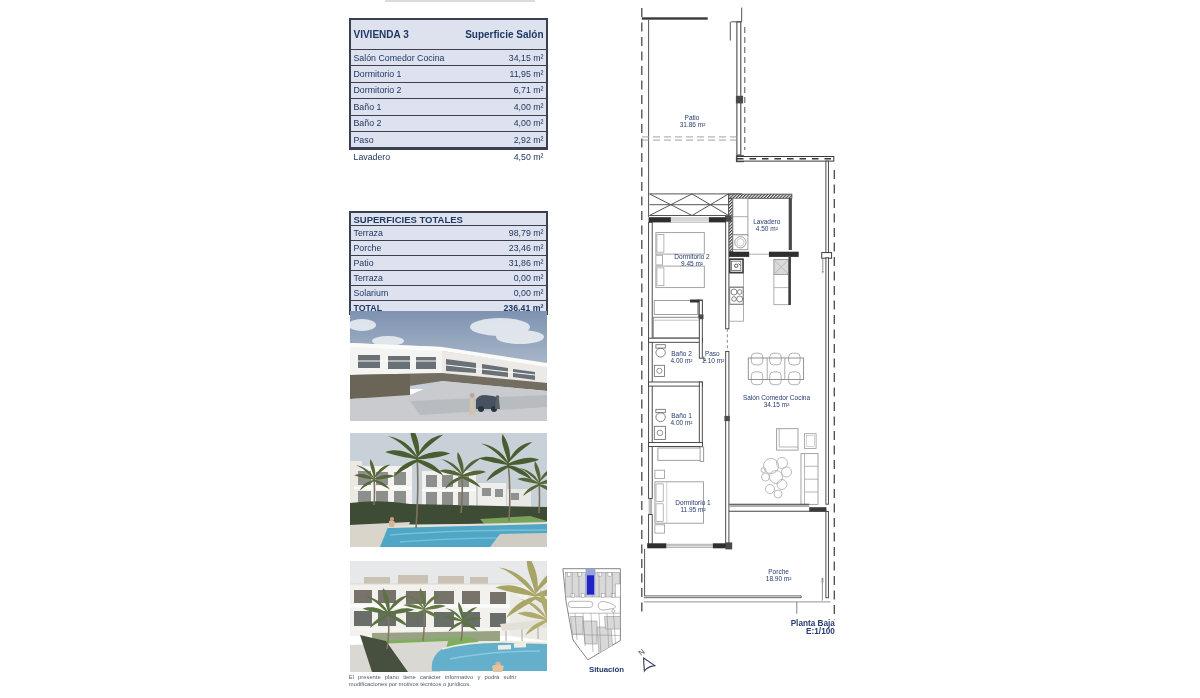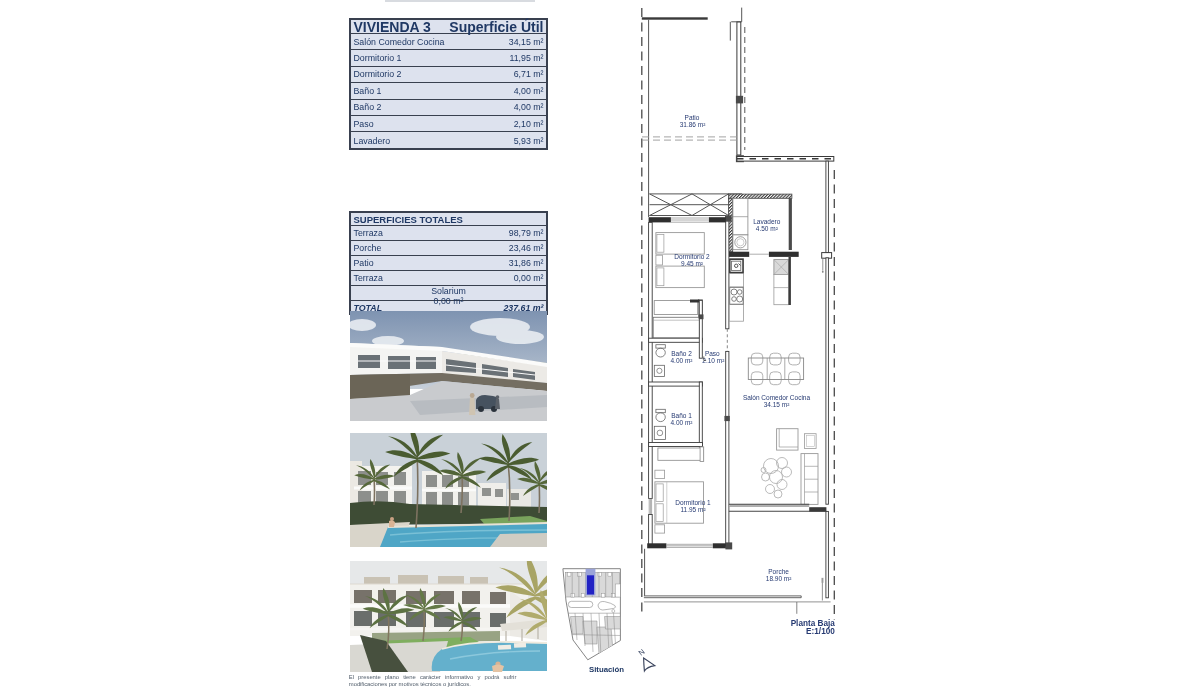--- a/index.html
+++ b/index.html
@@ -12,23 +12,23 @@
   .trow b{font-weight:bold;}
   .fineprint{position:absolute;color:#55616e;font-size:10.2px;line-height:6.1px;}
 </style>
 </head>
 <body>
 <div id="page">
 
 <div style="position:absolute;left:385px;top:0;width:150px;height:2.4px;background:#d8dbe0;"></div>
 
 <div class="tbl" id="t1" style="left:349px;top:18px;width:199px;height:132px;">
-  <div class="trow" style="height:14px;font-size:14px;">
+  <div class="trow" style="height:30px;font-size:10px;">
         <b>VIVIENDA 3</b>
-        <b>Superficie Útil</b>
+        <b>Superficie Salón</b>
       </div>
   <div class="trow" style="height:16.4px;">
         <span>Salón Comedor Cocina</span>
         <span>34,15 m²</span>
       </div>
   <div class="trow" style="height:16.4px;">
         <span>Dormitorio 1</span>
         <span>11,95 m²</span>
       </div>
   <div class="trow" style="height:16.4px;">
@@ -38,25 +38,25 @@
   <div class="trow" style="height:16.4px;">
         <span>Baño 1</span>
         <span>4,00 m²</span>
       </div>
   <div class="trow" style="height:16.4px;">
         <span>Baño 2</span>
         <span>4,00 m²</span>
       </div>
   <div class="trow" style="height:16.4px;">
         <span>Paso</span>
-        <span>2,10 m²</span>
+        <span>2,92 m²</span>
       </div>
   <div class="trow" style="height:16.4px;">
         <span>Lavadero</span>
-        <span>5,93 m²</span>
+        <span>4,50 m²</span>
       </div>
 </div>
 
 <div class="tbl" id="t2" style="left:349px;top:166px;width:199px;height:104px;margin-top:45px;">
   <div class="trow" style="height:13.3px;font-size:9.5px;">
         <b>SUPERFICIES TOTALES</b>
         <span></span>
       </div>
   <div class="trow" style="height:14.9px;">
         <span>Terraza</span>
@@ -67,27 +67,27 @@
         <span>23,46 m²</span>
       </div>
   <div class="trow" style="height:14.9px;">
         <span>Patio</span>
         <span>31,86 m²</span>
       </div>
   <div class="trow" style="height:14.9px;text-align:center;">
         <span>Terraza</span>
         <span>0,00 m²</span>
       </div>
-  <div class="trow" style="height:14.9px;flex-direction:column;">
+  <div class="trow" style="height:14.9px;">
         <span>Solarium</span>
         <span>0,00 m²</span>
       </div>
-  <div class="trow" style="height:14.9px;font-style:italic;">
+  <div class="trow" style="height:14.9px;">
         <b>TOTAL</b>
-        <b>237,61 m²</b>
+        <b>236,41 m²</b>
       </div>
 </div>
 
 <div style="position:absolute;left:349.5px;top:310.5px;width:197px;height:110px;">
 <svg width="197" height="110" viewBox="0 0 197 110" xmlns="http://www.w3.org/2000/svg">
 <defs>
 <linearGradient id="sky1" x1="0" y1="0" x2="0" y2="1">
 <stop offset="0" stop-color="#7e93b1"></stop>
             <stop offset="0.7" stop-color="#a9b7c9"></stop>
             <stop offset="1" stop-color="#c8d0da"></stop>

